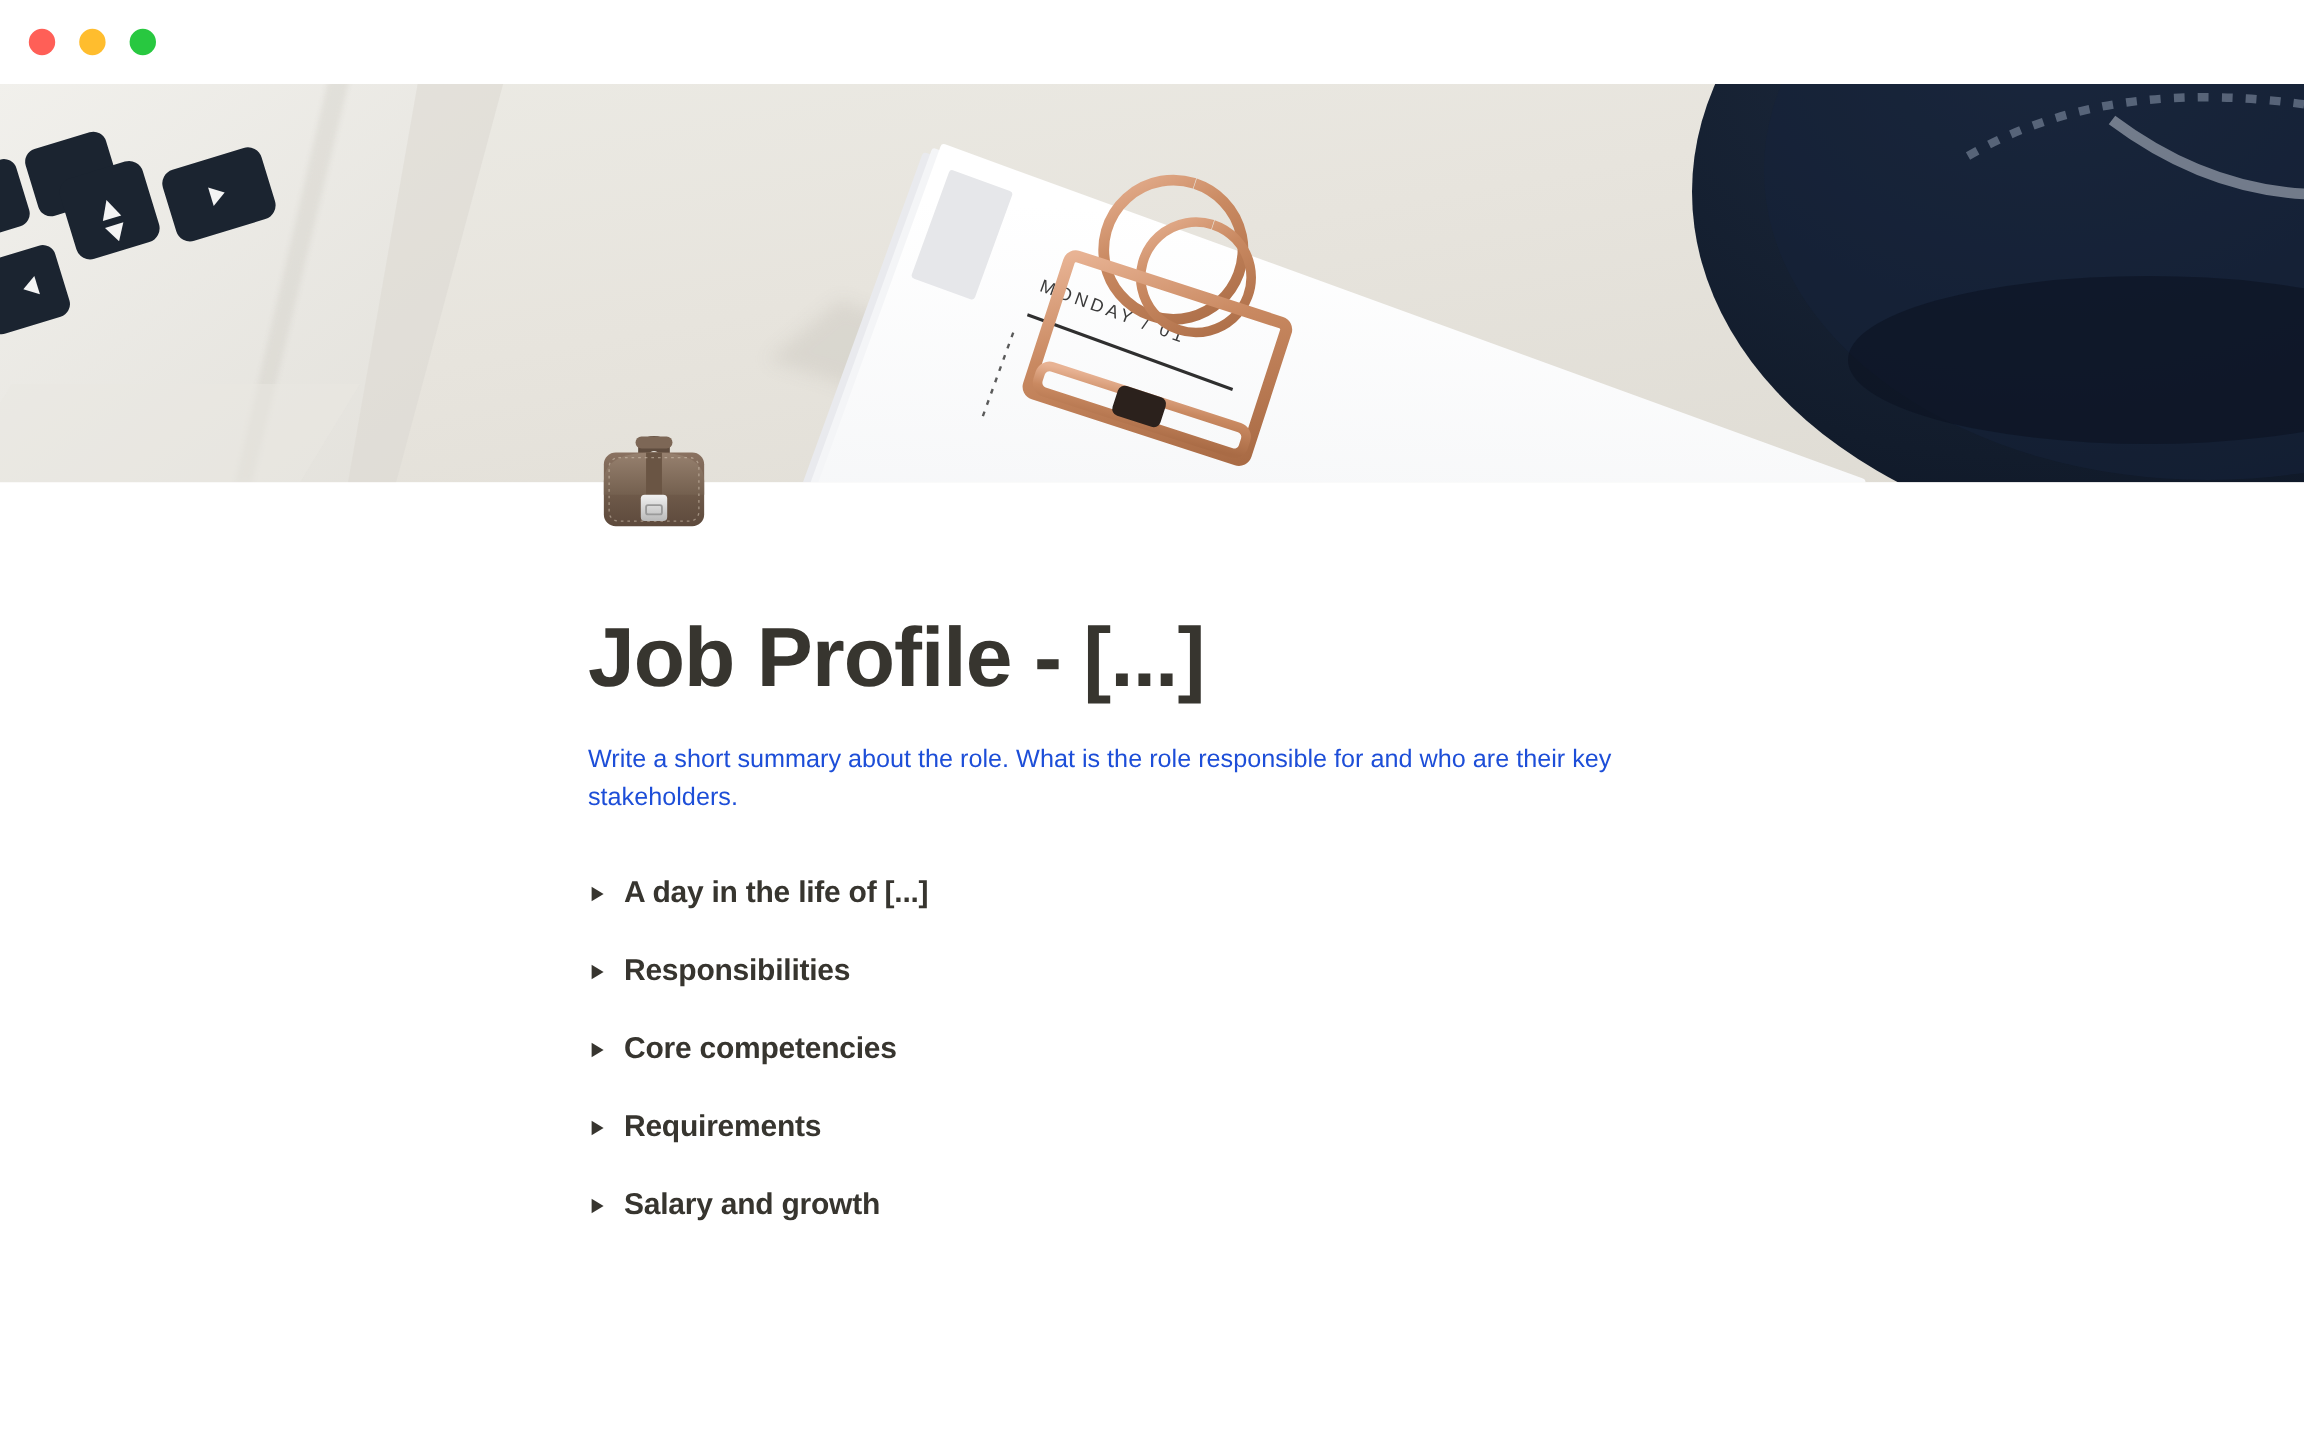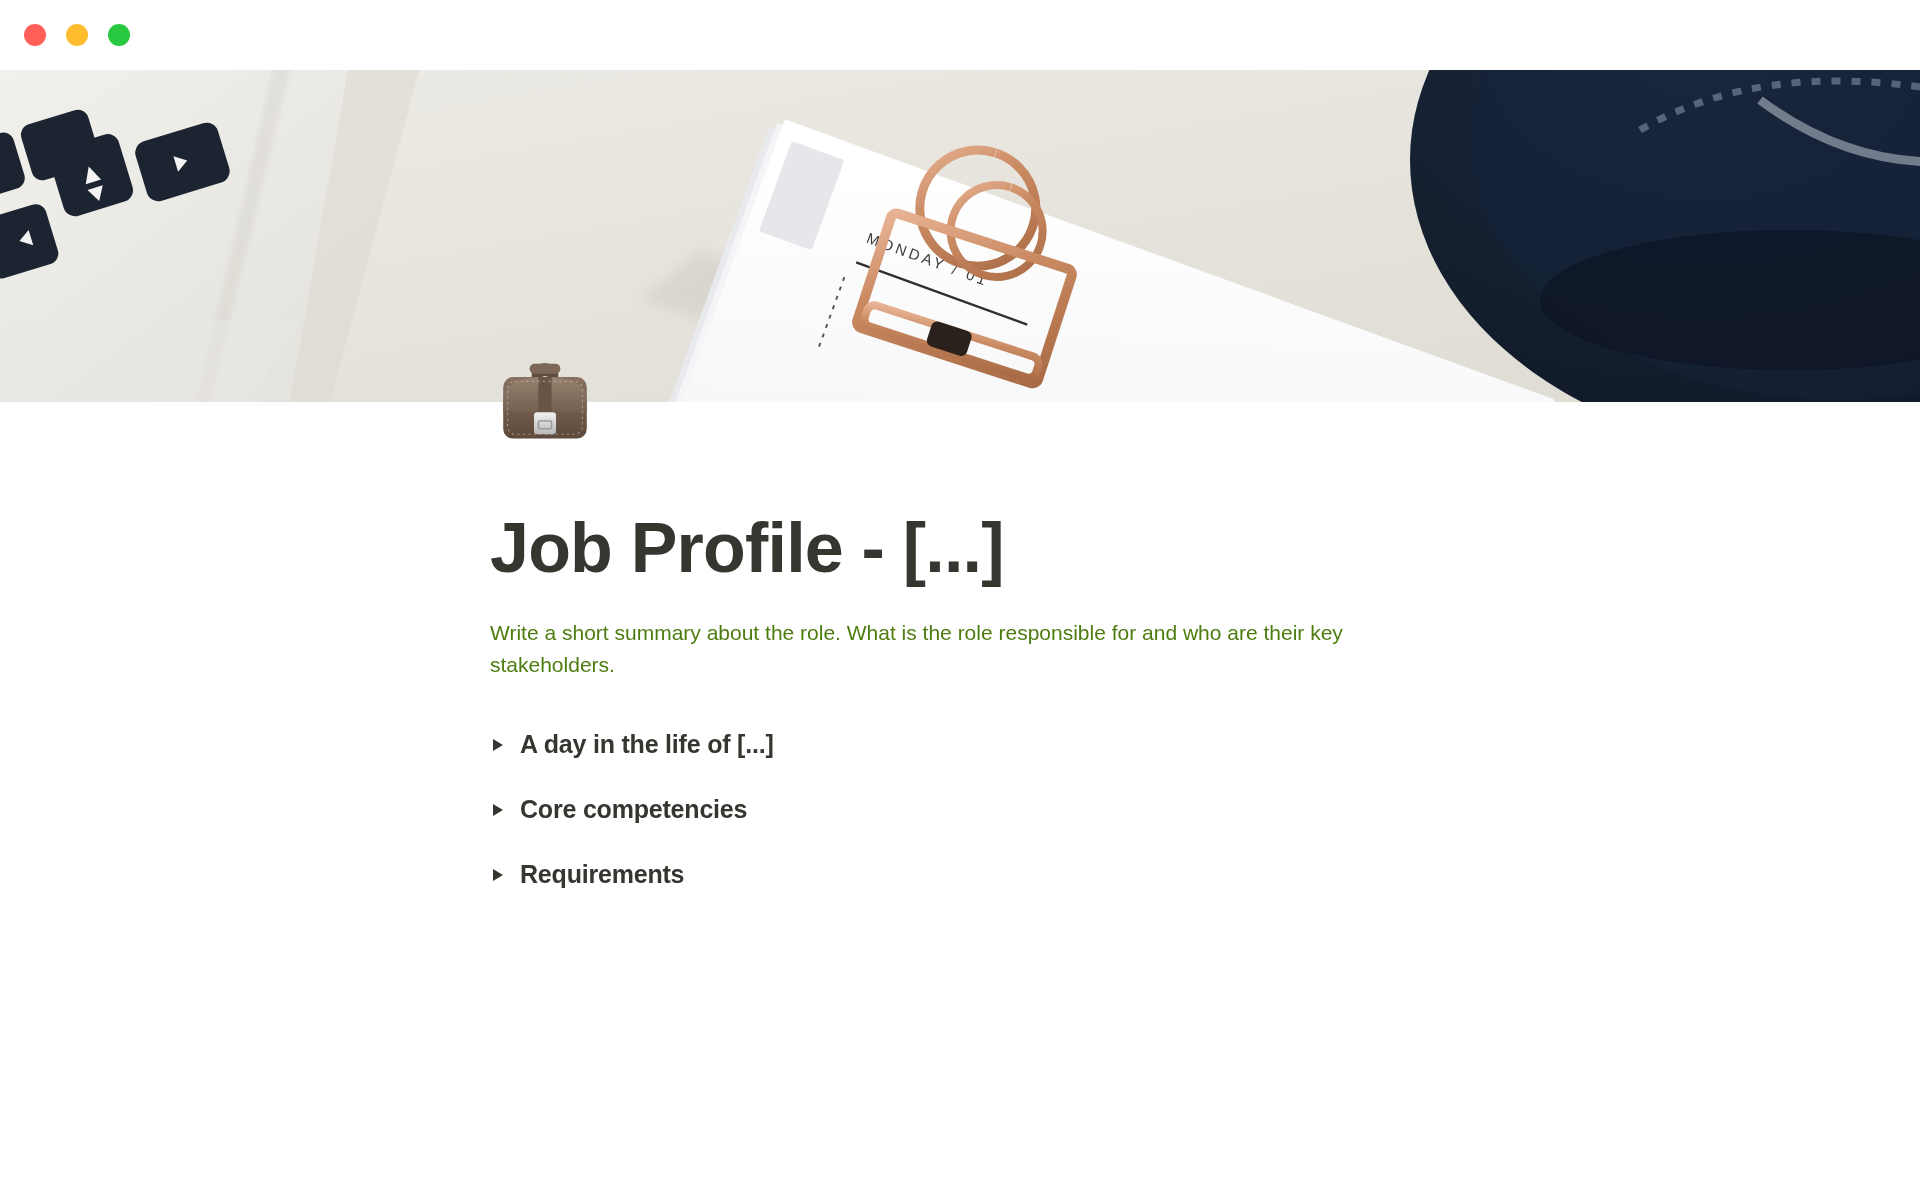--- a/index.html
+++ b/index.html
@@ -89,21 +89,21 @@
     font-weight:bold;
     color:#37352f;
     letter-spacing:-0.8px;
     line-height:1.15;
     padding-top:106px;
   }
 
   .page-description {
     font-size:21px;
     line-height:1.55;
-    color:#4d7c0f;
+    color:#1d4ed8;
     margin-top:28px;
     max-width:900px;
     font-weight:normal;
   }
 
   .toggle-list {
     margin-top:42px;
   }
 
   .toggle-item {
@@ -284,36 +284,52 @@
 
         <div class="toggle-item">
           <span class="toggle-arrow">
             <svg width="15" height="16" viewBox="0 0 15 16">
                 <polygon points="3,2 13,8 3,14" fill="#37352f"></polygon>
               </svg>
           </span>
           <span class="toggle-label">A day in the life of [...]</span>
         </div>
 
+        <div class="toggle-item">
+          <span class="toggle-arrow">
+            <svg width="15" height="16" viewBox="0 0 15 16">
+                <polygon points="3,2 13,8 3,14" fill="#37352f"></polygon>
+              </svg>
+          </span>
+          <span class="toggle-label">Responsibilities</span>
+        </div>
 
         <div class="toggle-item">
           <span class="toggle-arrow">
             <svg width="15" height="16" viewBox="0 0 15 16">
                 <polygon points="3,2 13,8 3,14" fill="#37352f"></polygon>
               </svg>
           </span>
           <span class="toggle-label">Core competencies</span>
         </div>
 
         <div class="toggle-item">
           <span class="toggle-arrow">
             <svg width="15" height="16" viewBox="0 0 15 16">
                 <polygon points="3,2 13,8 3,14" fill="#37352f"></polygon>
               </svg>
           </span>
           <span class="toggle-label">Requirements</span>
         </div>
 
+        <div class="toggle-item">
+          <span class="toggle-arrow">
+            <svg width="15" height="16" viewBox="0 0 15 16">
+                <polygon points="3,2 13,8 3,14" fill="#37352f"></polygon>
+              </svg>
+          </span>
+          <span class="toggle-label">Salary and growth</span>
+        </div>
 
       </div>
     </div>
   </div>
 </div>
 
 </body></html>

